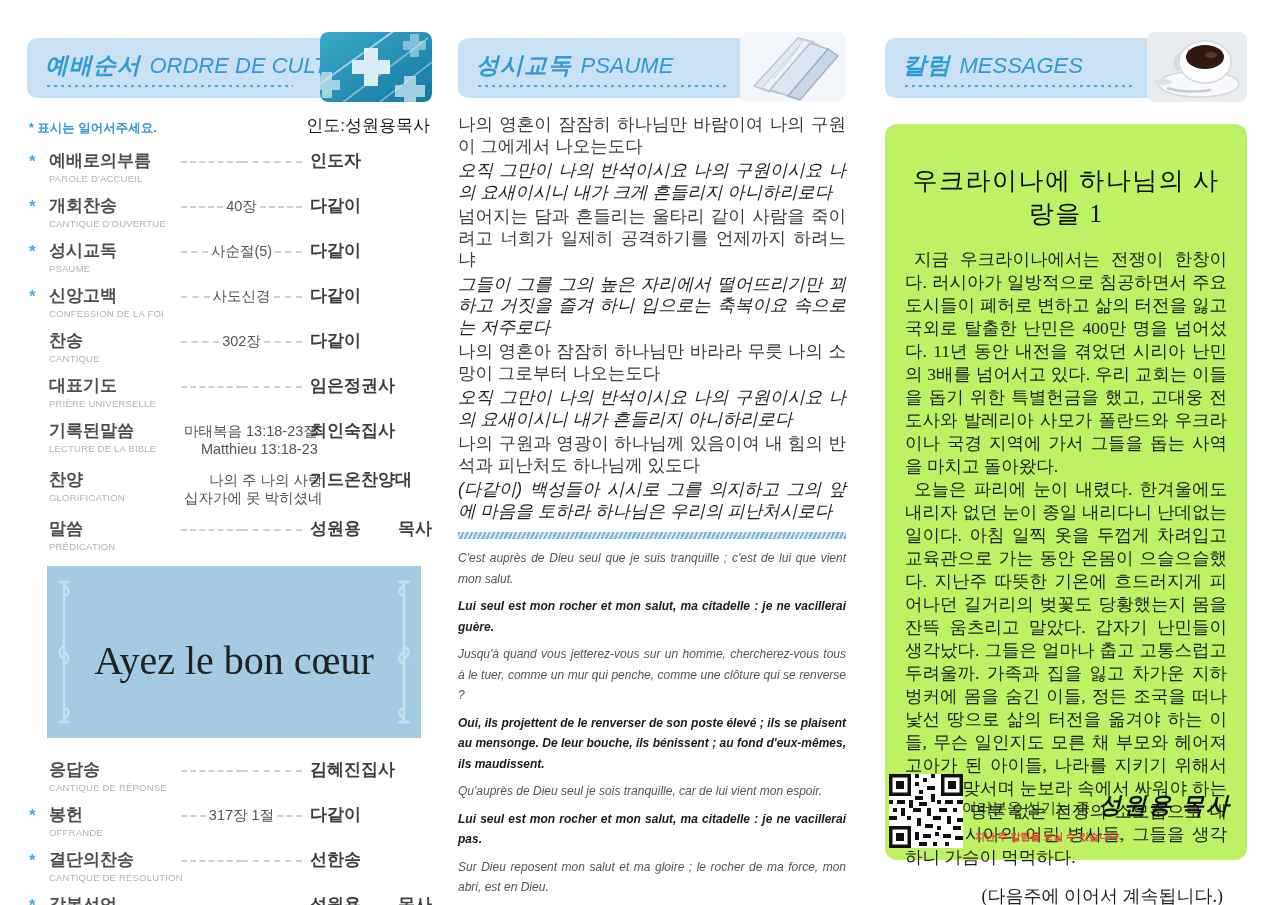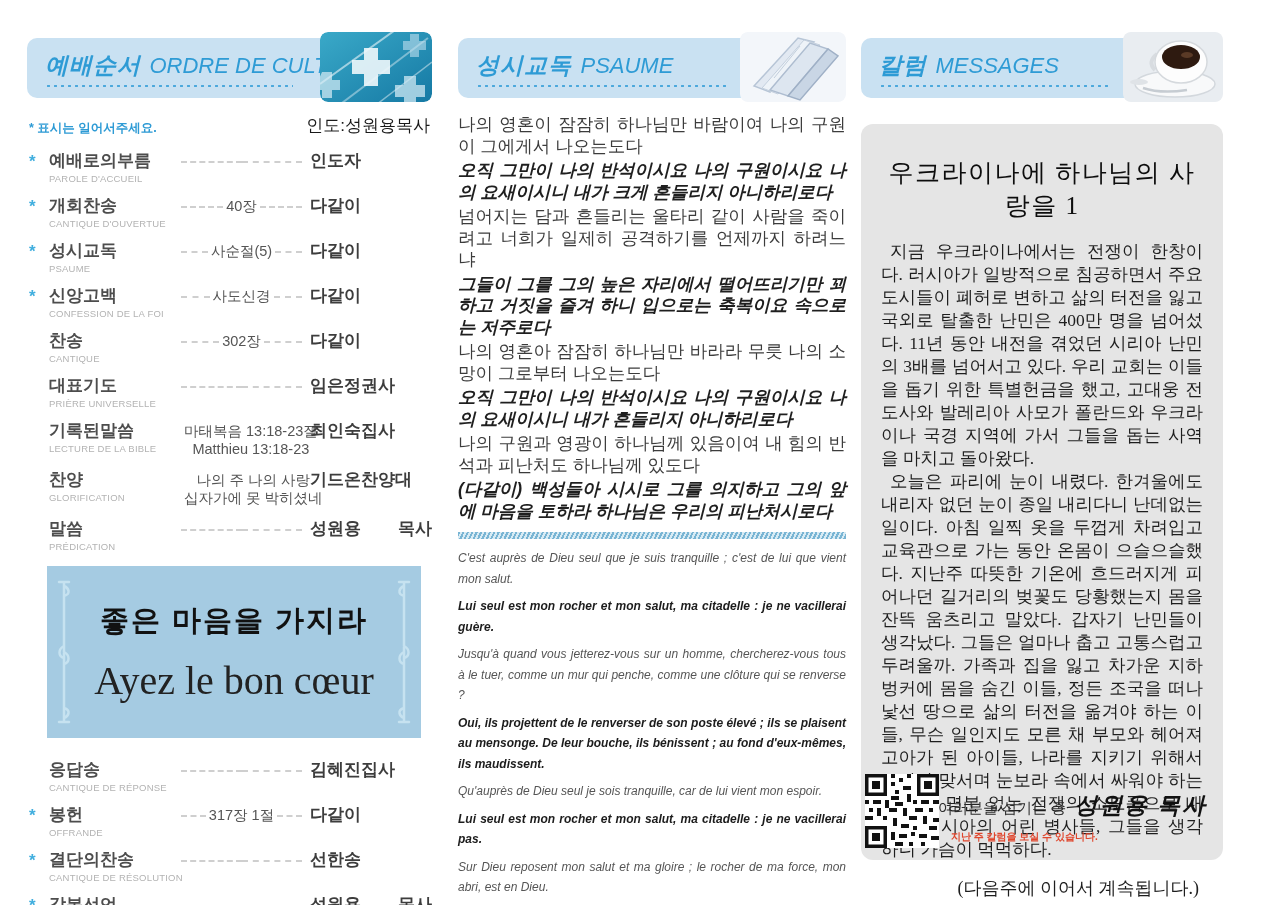--- a/index.html
+++ b/index.html
@@ -3,21 +3,21 @@
 <meta charset="utf-8">
 <style>
   html,body{margin:0;padding:0;}
   body{
     width:1280px;height:905px;position:relative;background:#ffffff;
     font-family:"Liberation Sans",sans-serif;color:#333;overflow:hidden;
   }
   .col{position:absolute;top:38px;}
   #col1{left:27px;width:405px;}
   #col2{left:458px;width:388px;}
-  #col3{left:861px;width:362px;}
+  #col3{left:885px;width:362px;}
 
   
   .band{position:relative;height:60px;background:#c9e1f2;border-radius:10px;}
   .band-text{padding:12px 0 0 18px;}
   .band-kr{font-style:italic;font-weight:bold;font-size:23px;color:#2e9bd5;letter-spacing:1px;}
   .band-fr{font-style:italic;font-size:22px;color:#2e9bd5;margin-left:4px;}
   .band-dots{margin-top:3px;height:4px;
     background-image:radial-gradient(circle,#4aa8dc 1.1px,transparent 1.4px);
     background-size:7px 4px;background-repeat:repeat-x;}
   .band-img{position:absolute;right:0;top:-6px;width:112px;height:70px;border-radius:8px;overflow:hidden;}
@@ -26,44 +26,44 @@
   .note-row{display:flex;justify-content:space-between;align-items:flex-end;margin:16px 2px 14px 2px;}
   .note{color:#2e9bd5;font-size:12.5px;font-weight:bold;}
   .leader{color:#1a1a1a;font-size:17px;font-weight:normal;}
   .w-row{position:relative;display:flex;align-items:flex-start;padding-left:22px;margin-bottom:12px;}
   .star{position:absolute;left:2px;top:1px;color:#40aede;font-size:17px;font-weight:bold;}
   .w-left{width:132px;flex:none;}
   .w-kr{font-size:17px;font-weight:600;color:#4d4d4d;text-align:justify;text-align-last:justify;line-height:20px;}
   .w-fr{font-size:9.5px;color:#b3b3b3;letter-spacing:0.2px;margin-top:2px;white-space:nowrap;}
   .w-mid{flex:1;display:flex;align-items:flex-start;min-width:0;}
   .dash{flex:1;border-top:2px dashed #cfcfcf;height:0;margin-top:10px;}
-  .w-center{margin:0 3px;text-align:center;font-size:14.5px;color:#555;line-height:18px;padding-top:1px;white-space:nowrap;}
+  .w-center{margin:0 3px;text-align:right;font-size:14.5px;color:#555;line-height:18px;padding-top:1px;white-space:nowrap;}
   .w-by{width:122px;flex:none;margin-left:8px;font-size:17px;font-weight:600;color:#3d3d3d;
         text-align:justify;text-align-last:justify;line-height:20px;}
   
   .sermon-box{position:relative;margin:14px 0 22px 20px;width:374px;height:172px;background:#a5cbe2;
               display:flex;flex-direction:column;justify-content:center;align-items:center;}
   .sermon-kr{font-size:29px;font-weight:bold;color:#111;letter-spacing:2px;}
   .sermon-fr{font-family:"Liberation Serif",serif;font-size:40px;color:#222;margin-top:16px;}
   .deco{position:absolute;top:10px;height:152px;width:14px;}
   .deco.left{left:10px;}
   .deco.right{right:10px;transform:scaleX(-1);}
 
   
   .psalm-kr{margin-top:16px;}
   .psalm-kr p{margin:0 0 3px 0;font-size:17.5px;line-height:21.5px;color:#3c3c3c;text-align:justify;}
-  .psalm-kr p.bold{font-weight:bold;font-style:italic;color:#1f1f1f;}
+  .psalm-kr p.bold{font-weight:normal;font-style:italic;color:#1f1f1f;}
   .divider{height:7px;margin:10px 0 9px 0;
     background:repeating-linear-gradient(115deg,#79b5d4 0 2px,#d8ebf4 2px 4px);}
   .psalm-fr p{margin:7px 0 2px 0;font-size:12px;font-style:italic;line-height:20.5px;color:#555;text-align:justify;}
   .psalm-fr p.bold{font-weight:bold;color:#1c1c1c;}
 
   
-  .msg-box{position:relative;margin-top:26px;height:736px;background:#e5e5e5;border-radius:12px;
-           padding:8px 20px;box-sizing:border-box;}
+  .msg-box{position:relative;margin-top:26px;height:736px;background:#bef264;border-radius:12px;
+           padding:16px 20px;box-sizing:border-box;}
   .msg-title{font-family:"Liberation Serif",serif;font-size:25px;color:#0d0d0d;text-align:center;
              letter-spacing:1.5px;padding-top:24px;}
   .msg-body{margin-top:18px;}
   .msg-body p{margin:0;font-family:"Liberation Serif",serif;font-size:17.5px;line-height:23px;
               color:#1e1e1e;text-align:justify;text-indent:9px;}
   .msg-continued{font-family:Liberation Serif, serif;font-size:18px;color:#1e1e1e;text-align:right;
                  margin-top:15px;padding-right:4px;}
   .msg-footer{position:absolute;left:0;right:0;bottom:0;height:92px;}
   .qr{position:absolute;left:4px;top:6px;width:74px;height:74px;}
   .serve-line{position:absolute;right:16px;top:22px;font-size:15px;color:#2a2a2a;text-align:right;}
@@ -253,21 +253,20 @@
       </div>
     </div>
 
   <div class="sermon-box">
     <svg class="deco left" viewBox="0 0 14 152">
       <path d="M7 6 v140 M7 10 c5 2 7 8 0 10 M7 70 c-6 3 -6 10 0 12 M7 76 c6 3 6 10 0 12 M7 142 c5 -2 7 -8 0 -10 M2 6 h10 M2 146 h10" stroke="#c6e2f0" stroke-width="2.5" fill="none" stroke-linecap="round"></path>
     </svg>
     <svg class="deco right" viewBox="0 0 14 152">
       <path d="M7 6 v140 M7 10 c5 2 7 8 0 10 M7 70 c-6 3 -6 10 0 12 M7 76 c6 3 6 10 0 12 M7 142 c5 -2 7 -8 0 -10 M2 6 h10 M2 146 h10" stroke="#c6e2f0" stroke-width="2.5" fill="none" stroke-linecap="round"></path>
     </svg>
-    <div class="sermon-kr">좋은 마음을 가지라</div>
     <div class="sermon-fr">Ayez le bon cœur</div>
   </div>
 
   <div>
 
       <div class="w-row">
 
         <div class="w-left">
           <div class="w-kr">응답송</div>
           <div class="w-fr">CANTIQUE DE RÉPONSE</div>

